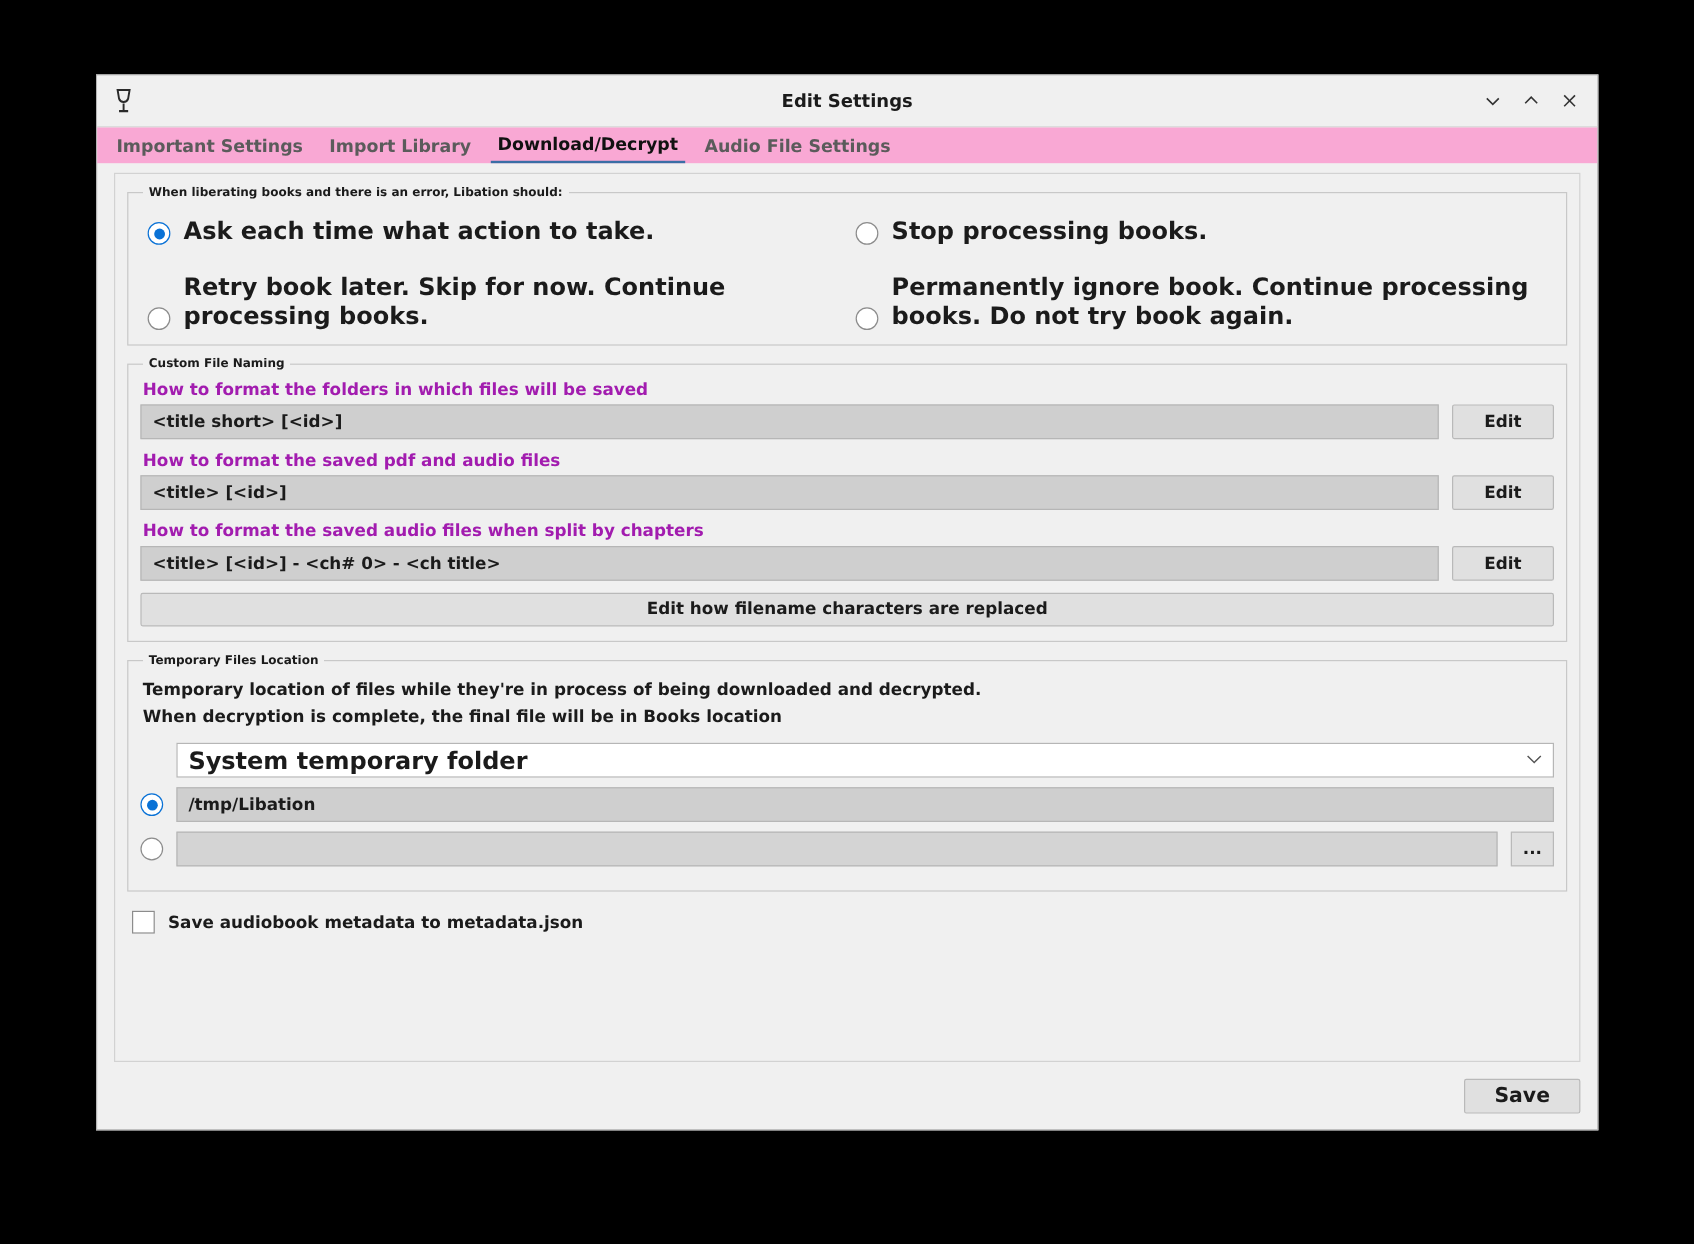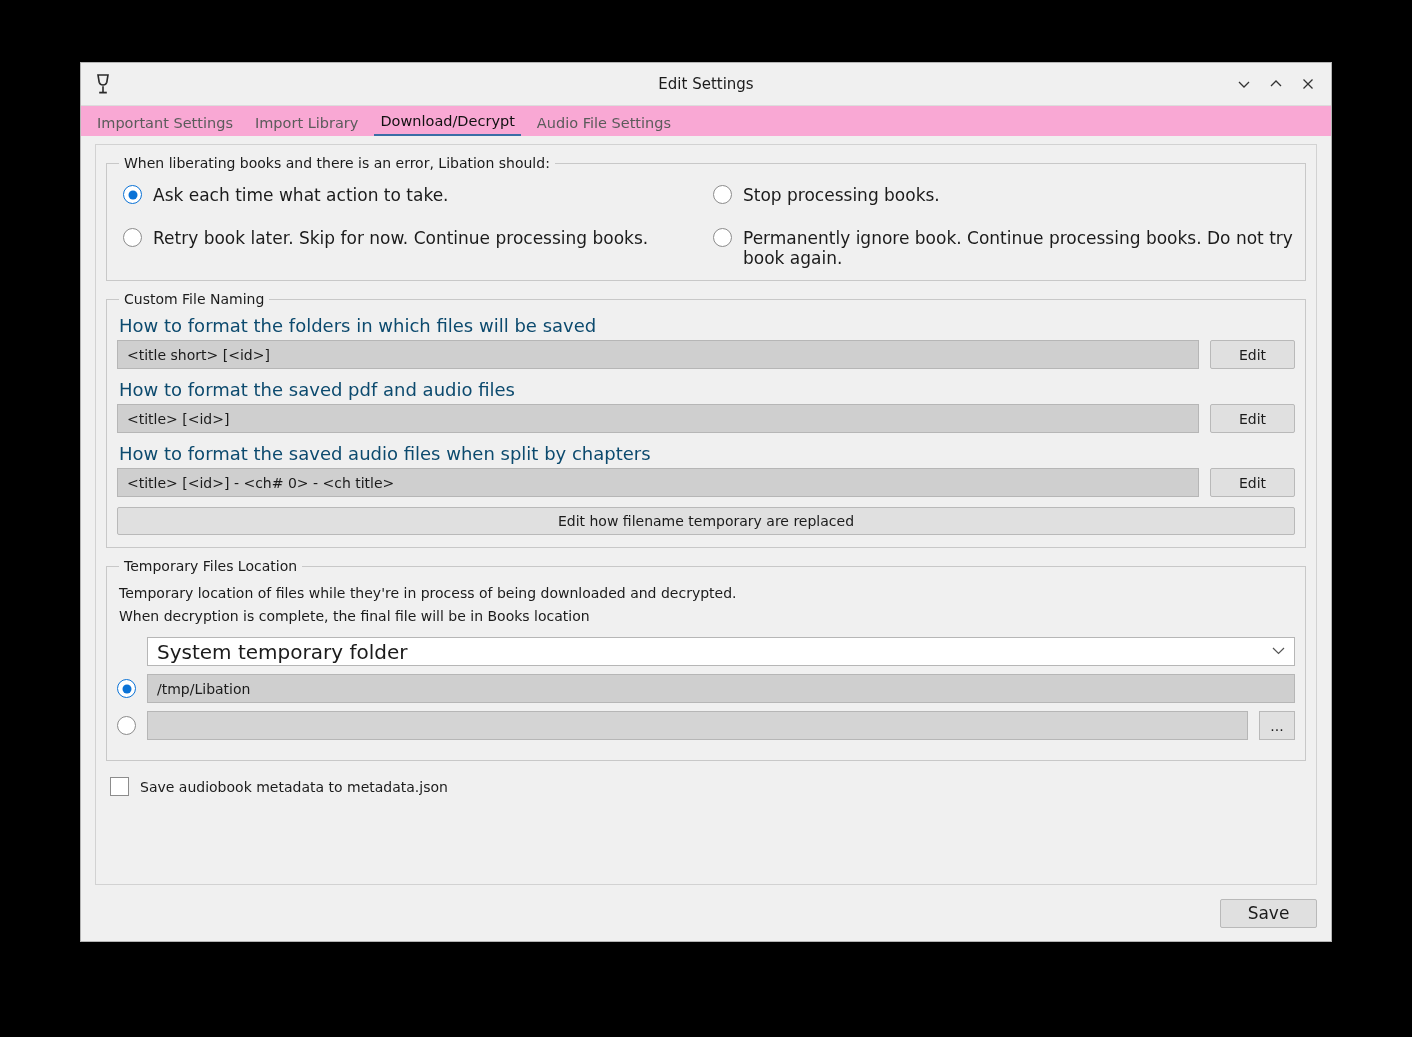--- a/index.html
+++ b/index.html
@@ -21,20 +21,21 @@
     position: absolute;
     left: 80px;
     top: 62px;
     width: 1252px;
     height: 880px;
     background: #f0f0f0;
     border: 1px solid #b4b4b4;
     box-sizing: border-box;
     display: flex;
     flex-direction: column;
+    font-weight: bold;
   }
   
   .titlebar {
     height: 42px;
     background: #f0f0f0;
     border-bottom: 1px solid #dcdcdc;
     display: flex;
     align-items: center;
     position: relative;
     flex: none;
@@ -109,31 +110,31 @@
     flex-direction: column;
     min-height: 0;
   }
   fieldset.group {
     border: 1px solid #c8c8c8;
     margin: 10px 10px 0 10px;
     padding: 6px 10px 12px 10px;
     box-sizing: border-box;
   }
   fieldset.group > legend {
-    font-size: 14px;
+    font-size: 10px;
     color: #1b1b1b;
     padding: 0 5px;
     margin-left: 2px;
   }
   
   .radio-row {
     display: flex;
-    align-items: flex-start;
+    align-items: flex-end;
     gap: 11px;
-    font-size: 17px;
+    font-size: 20px;
     color: #1b1b1b;
   }
   .radio {
     width: 19px; height: 19px;
     border-radius: 50%;
     border: 1.6px solid #8c8c8c;
     background: #ffffff;
     box-sizing: border-box;
     flex: none;
     position: relative;
@@ -151,22 +152,22 @@
     transform: translate(-50%, -50%);
   }
   .err-grid {
     display: grid;
     grid-template-columns: 590px 1fr;
     row-gap: 23px;
     padding: 8px 0 0 6px;
   }
   
   .field-label {
-    font-size: 18px;
-    color: #0c4a6e;
+    font-size: 14px;
+    color: #a21caf;
     margin: 2px 0 4px 2px;
   }
   .field-row {
     display: flex;
     align-items: center;
     gap: 11px;
     margin-bottom: 10px;
   }
   .textbox {
     height: 29px;
@@ -366,21 +367,21 @@
             <div class="textbox">&lt;title&gt; [&lt;id&gt;]</div>
             <div class="btn">Edit</div>
           </div>
 
           <div class="field-label">How to format the saved audio files when split by chapters</div>
           <div class="field-row">
             <div class="textbox">&lt;title&gt; [&lt;id&gt;] - &lt;ch# 0&gt; - &lt;ch title&gt;</div>
             <div class="btn">Edit</div>
           </div>
 
-          <div class="btn btn-wide">Edit how filename temporary are replaced</div>
+          <div class="btn btn-wide">Edit how filename characters are replaced</div>
         </fieldset>
 
         <fieldset class="group">
           <legend>Temporary Files Location</legend>
           <div class="desc">
             <div>Temporary location of files while they're in process of being downloaded and decrypted.</div>
             <div>When decryption is complete, the final file will be in Books location</div>
           </div>
 
           <div class="temp-row">

